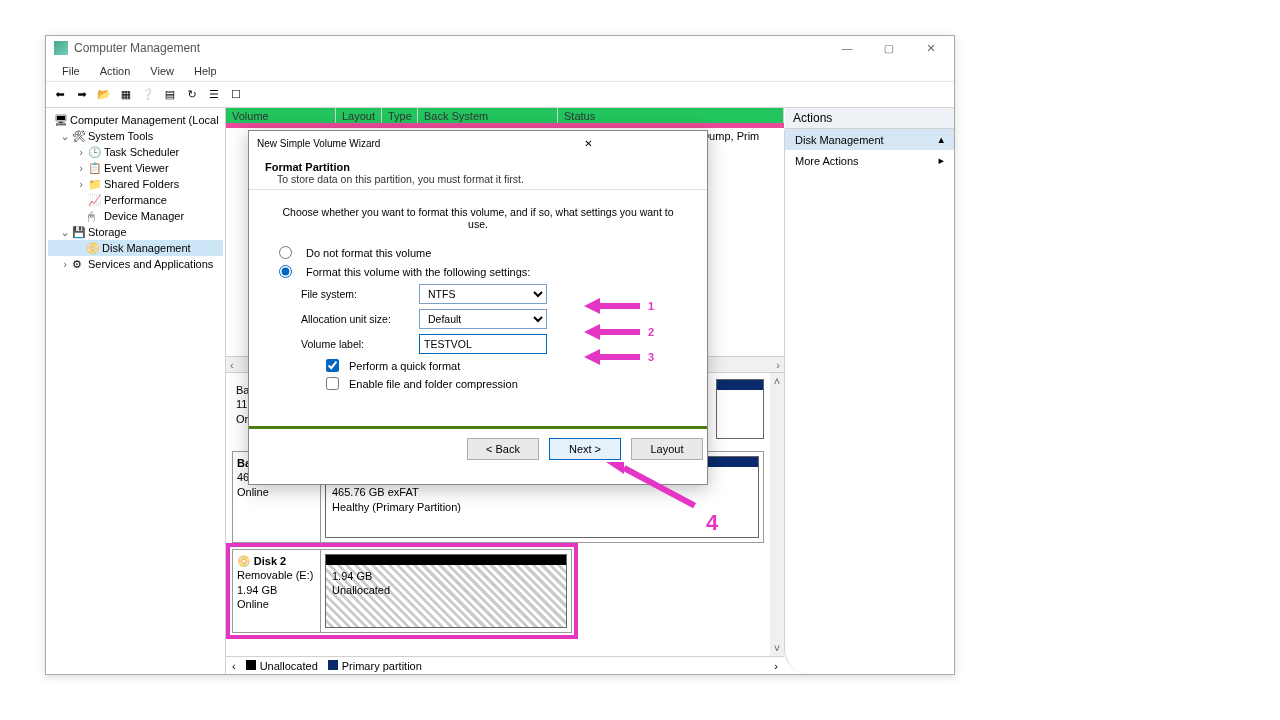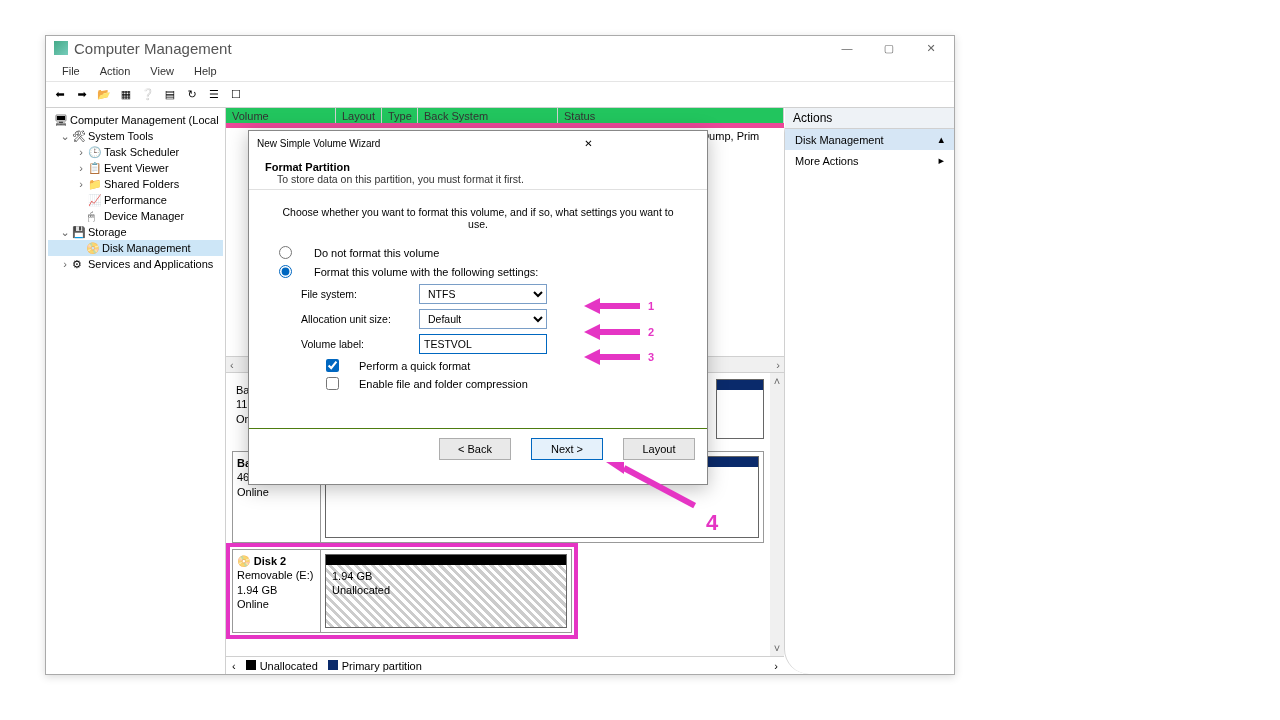--- a/index.html
+++ b/index.html
@@ -1,20 +1,20 @@
 <!DOCTYPE html>
 <html><head>
 <meta charset="utf-8">
 <style>
   * { box-sizing: border-box; margin: 0; padding: 0; font-family: 'Segoe UI', Tahoma, sans-serif; font-size: 11px; }
   body { background: #fff; width: 1280px; height: 720px; position: relative; }
   .window { position: absolute; left: 45px; top: 35px; width: 910px; height: 640px; border: 1px solid #aaa; background: #fff; box-shadow: 0 2px 8px rgba(0,0,0,.15); }
   .titlebar { height: 24px; display: flex; align-items: center; padding: 0 8px; background: #fff; }
   .titlebar .icon { width: 14px; height: 14px; background: linear-gradient(135deg,#4a8,#7cb); margin-right: 6px; }
-  .titlebar .title { flex: 1; color: #555; font-size: 15px; }
+  .titlebar .title { flex: 1; color: #555; font-size: 12px; }
   .winbtns { display: flex; gap: 12px; }
   .winbtn { width: 30px; height: 18px; display: flex; align-items: center; justify-content: center; color: #666; cursor: pointer; }
   .menubar { height: 22px; display: flex; align-items: center; padding: 0 6px; border-bottom: 1px solid #e5e5e5; }
   .menubar span { padding: 2px 10px; color: #333; cursor: pointer; }
   .toolbar { height: 26px; display: flex; align-items: center; border-bottom: 1px solid #d0d0d0; padding: 0 4px; gap: 2px; }
   .tbtn { width: 20px; height: 20px; display: flex; align-items: center; justify-content: center; border: 1px solid transparent; }
   .body { display: flex; height: calc(100% - 72px); }
   .tree { width: 180px; border-right: 1px solid #d0d0d0; padding: 4px 2px; overflow: hidden; }
   .tree-row { display: flex; align-items: center; height: 16px; white-space: nowrap; padding-left: 4px; }
   .tree-row.sel { background: #cde6f7; }
@@ -42,31 +42,31 @@
   .actions .item { padding: 4px 10px; display: flex; justify-content: space-between; align-items: center; }
   .actions .item.active { background: #d6e6f5; }
   
   .dialog { position: absolute; left: 248px; top: 130px; width: 460px; height: 355px; background: #fff; border: 1px solid #888; box-shadow: 0 4px 18px rgba(0,0,0,.25); }
   .dtitle { height: 24px; display: flex; align-items: center; padding: 0 8px; }
   .dtitle span { flex: 1; font-size: 10px; }
   .dclose { cursor: pointer; width: 24px; text-align: center; }
   .dh { padding: 6px 16px 4px; }
   .dh b { font-size: 11px; }
   .dh p { font-size: 10.5px; color: #333; padding-left: 12px; }
-  .dbody { padding: 6px 30px; border-top: 1px solid #e0e0e0; border-bottom: 1px solid #4d7c0f; height: 240px; }
+  .dbody { padding: 6px 30px; border-top: 1px solid #e0e0e0; border-bottom: 3px solid #4d7c0f; height: 240px; }
   .dbody .instr { text-align: center; margin: 10px 0 16px; font-size: 10.5px; }
-  .radio-row { display: flex; align-items: center; gap: 22px; margin: 6px 0; }
+  .radio-row { display: flex; align-items: center; gap: 14px; margin: 6px 0; }
   .radio-row input { accent-color: #0067c0; }
   .form-row { display: flex; align-items: center; margin: 5px 0 5px 22px; gap: 8px; }
   .form-row label { width: 110px; font-size: 10.5px; }
   .form-row select, .form-row input[type=text] { width: 128px; height: 20px; border: 1px solid #7a9ec7; padding: 0 4px; font-size: 10.5px; background:#fff; }
   .form-row input[type=text] { border-color:#0067c0; }
-  .chk-row { display: flex; align-items: center; gap: 20px; margin: 5px 0 5px 22px; font-size: 10.5px; padding-left: 25px; }
+  .chk-row { display: flex; align-items: center; gap: 10px; margin: 5px 0 5px 22px; font-size: 10.5px; padding-left: 25px; }
   .chk-row input { accent-color:#0067c0; }
-  .dbtns { height: 40px; display: flex; justify-content: flex-end; align-items: center; gap: 20px; padding-right: 12px; }
+  .dbtns { height: 40px; display: flex; justify-content: flex-end; align-items: center; gap: 10px; padding-right: 4px; }
   .dbtn { width: 72px; height: 22px; border: 1px solid #adadad; background: #e9e9e9; font-size: 11px; cursor: pointer; display:flex; align-items:center; justify-content:center; }
   .dbtn.primary { border-color: #0067c0; background:#e5f1fb; }
   
   .arrow { position: absolute; display: flex; align-items: center; color: #e535c4; font-weight: bold; font-size: 22px; }
   .arrow .shaft { background: #e535c4; height: 6px; }
   .arrow .head { width: 0; height: 0; border-top: 8px solid transparent; border-bottom: 8px solid transparent; border-right: 16px solid #e535c4; }
 </style>
 </head>
 <body>
 
@@ -188,20 +188,25 @@
         </div>
 
         <div class="diskrow" style="height:92px">
           <div class="diskinfo">
             <b>Basic</b>
             <div>465.76 GB</div>
             <div>Online</div>
           </div>
           <div class="diskvol">
             <div class="cap"></div>
+            <div class="txt">
+              <b>DATEN (D:)</b>
+              <div>465.76 GB exFAT</div>
+              <div>Healthy (Primary Partition)</div>
+            </div>
           </div>
         </div>
 
         <div class="diskrow highlight" style="height:84px;width:340px">
           <div class="diskinfo">
             <div>📀 <b>Disk 2</b></div>
             <div>Removable (E:)</div>
             <div>1.94 GB</div>
             <div>Online</div>
           </div>

